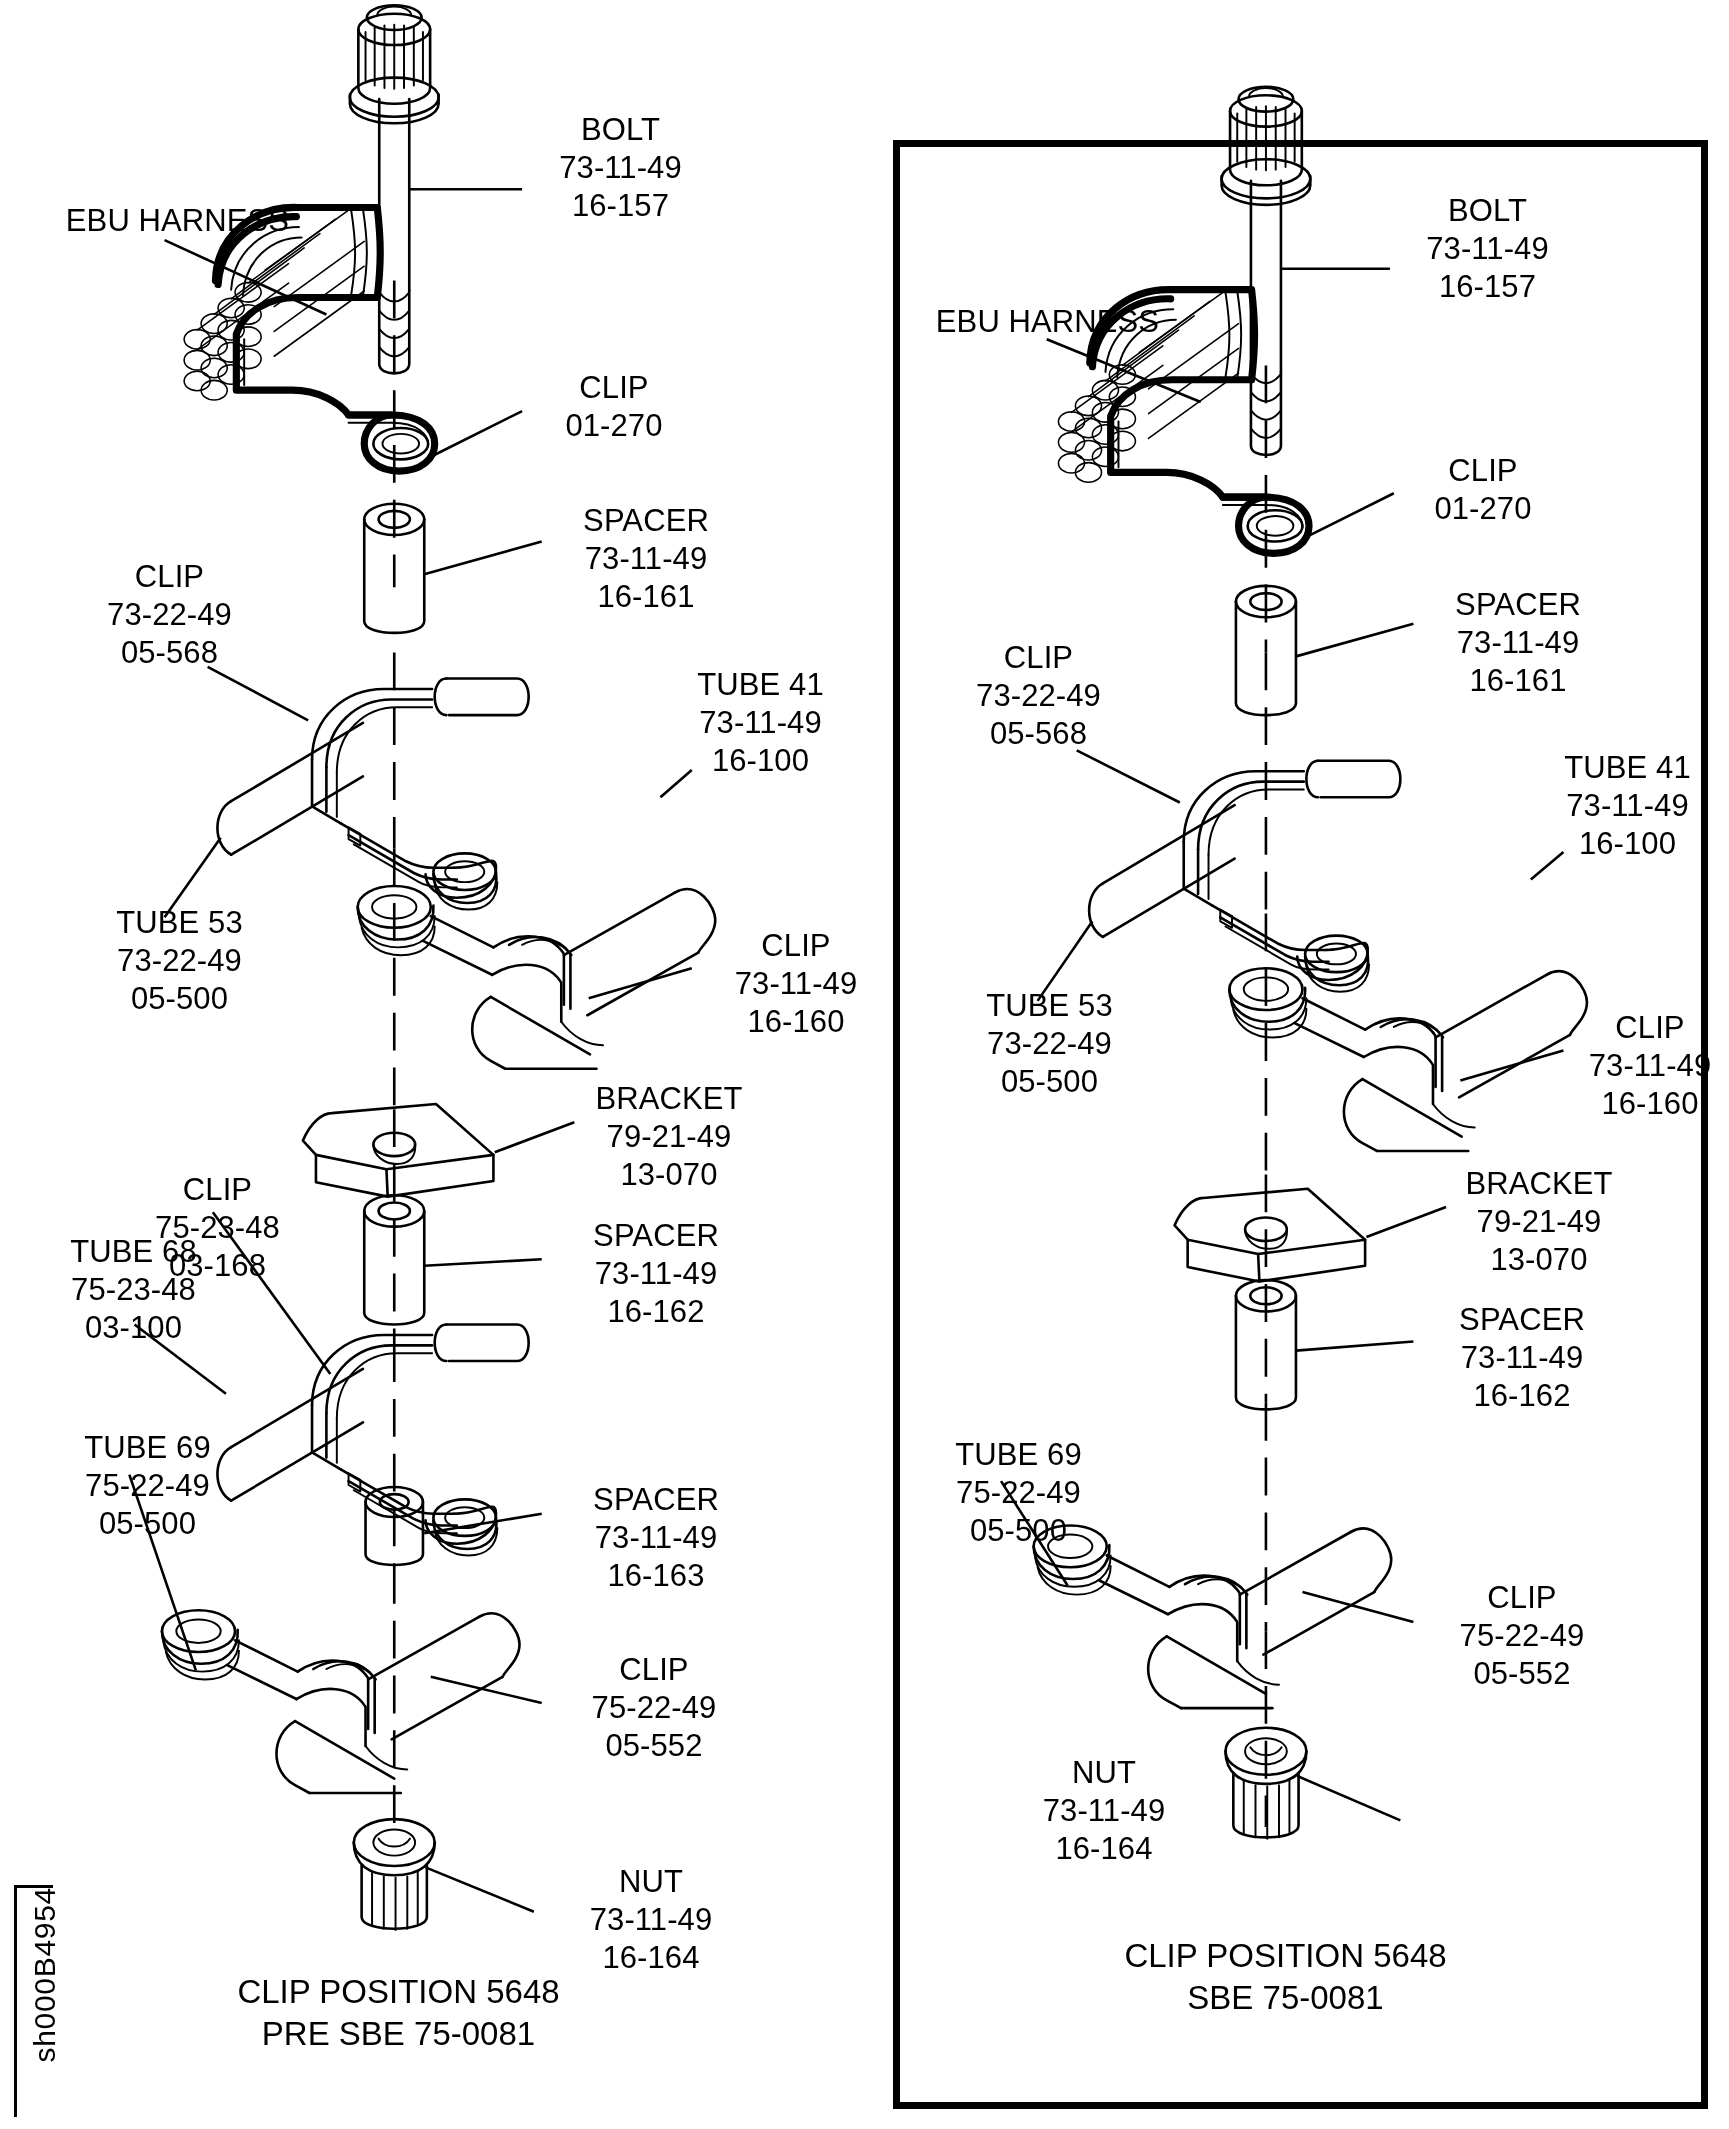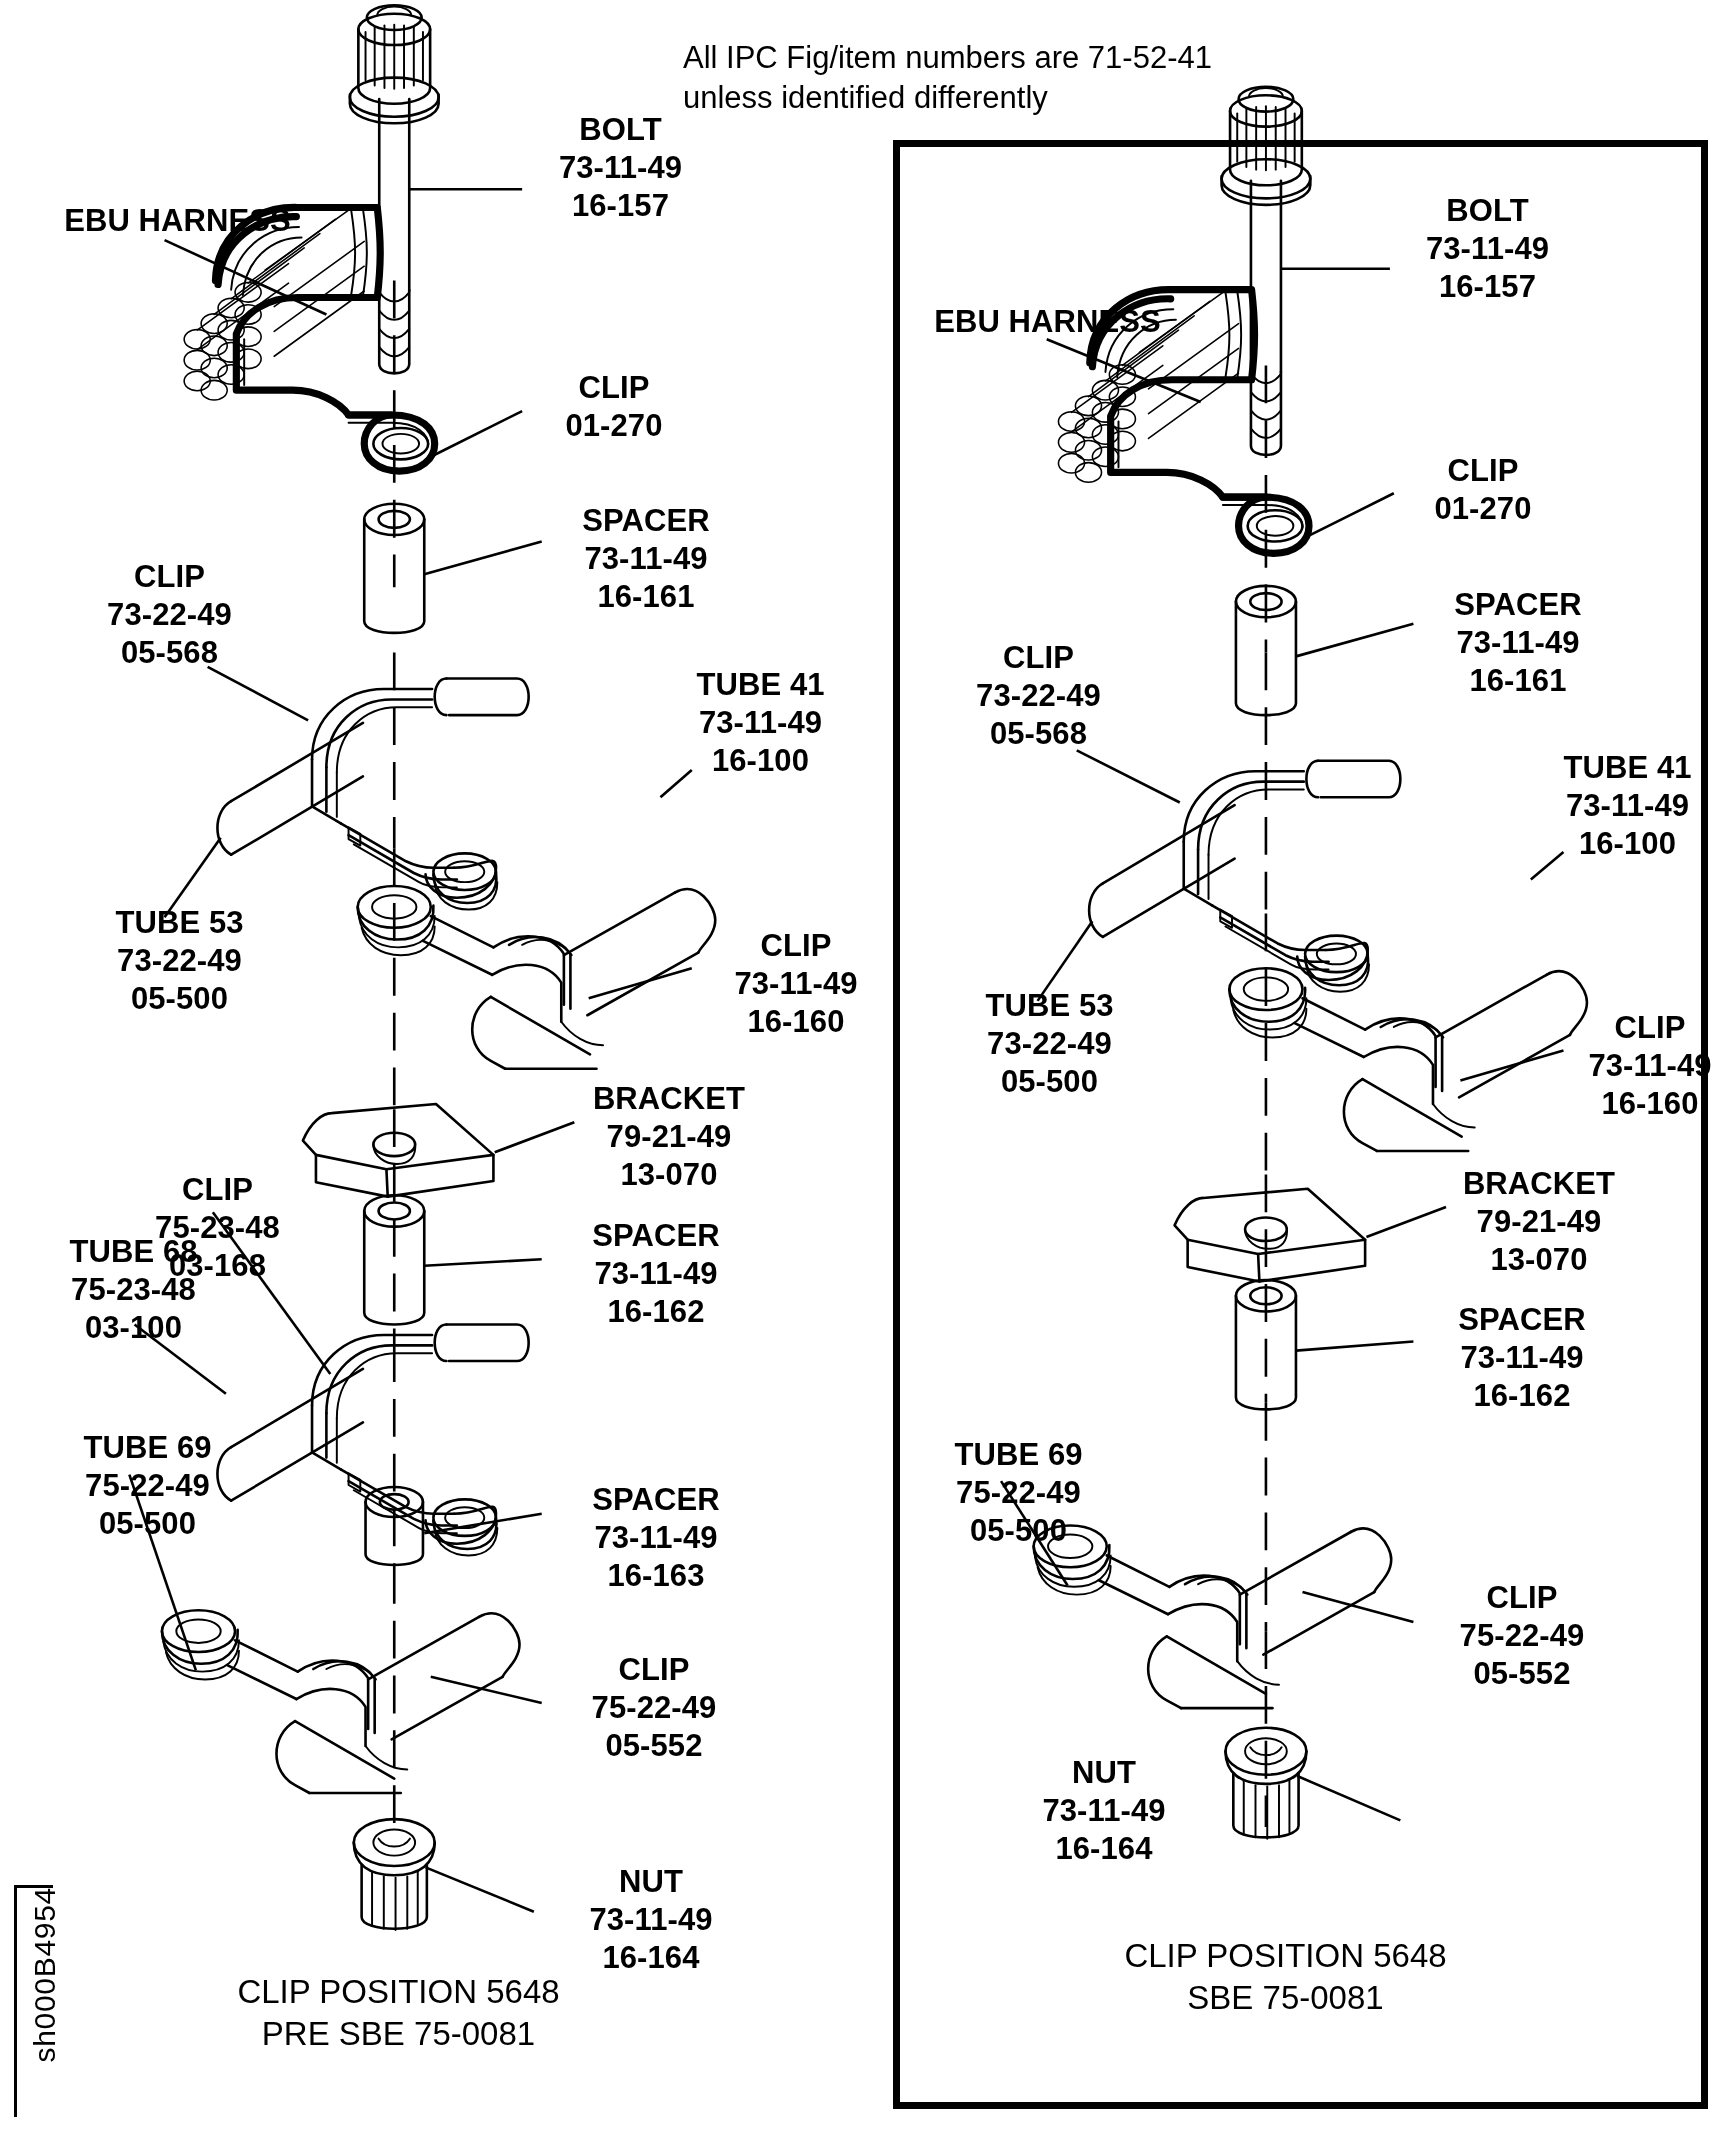--- a/index.html
+++ b/index.html
@@ -18,21 +18,20 @@
   }
   
   .lbl{
     position:absolute;
     font-size:31px;
     line-height:38px;
     letter-spacing:0.1px;
     white-space:pre;
     text-align:center;
     color:#000;
-    font-weight:bold;
   }
   .note{
     position:absolute;
     font-size:31px;
     line-height:40px;
     text-align:left;
     white-space:pre;
   }
   .caption{
     position:absolute;
@@ -330,22 +329,20 @@
       <path class="lead" d="M2094,1896 L2216,1850"></path>
       <path class="lead" d="M1986,2070 L2166,2056"></path>
       <path class="lead" d="M1534,2270 L1636,2430"></path>
       <path class="lead" d="M1996,2440 L2166,2486"></path>
       <path class="lead" d="M1988,2722 L2146,2790"></path>
     </g>
   </svg>
 
   <div id="right-frame"></div>
 
-  <div class="note" style="left:683px;top:38px;width:587px;">All IPC Fig/item numbers are 71-52-41
-unless identified differently</div>
 
   <div class="lbl" style="left:516px;top:111px;width:209px;">BOLT
 73-11-49
 16-157</div>
 
   <div class="lbl" style="left:57px;top:202px;width:241px;">EBU HARNESS</div>
 
   <div class="lbl" style="left:516px;top:369px;width:196px;">CLIP
 01-270</div>
 

